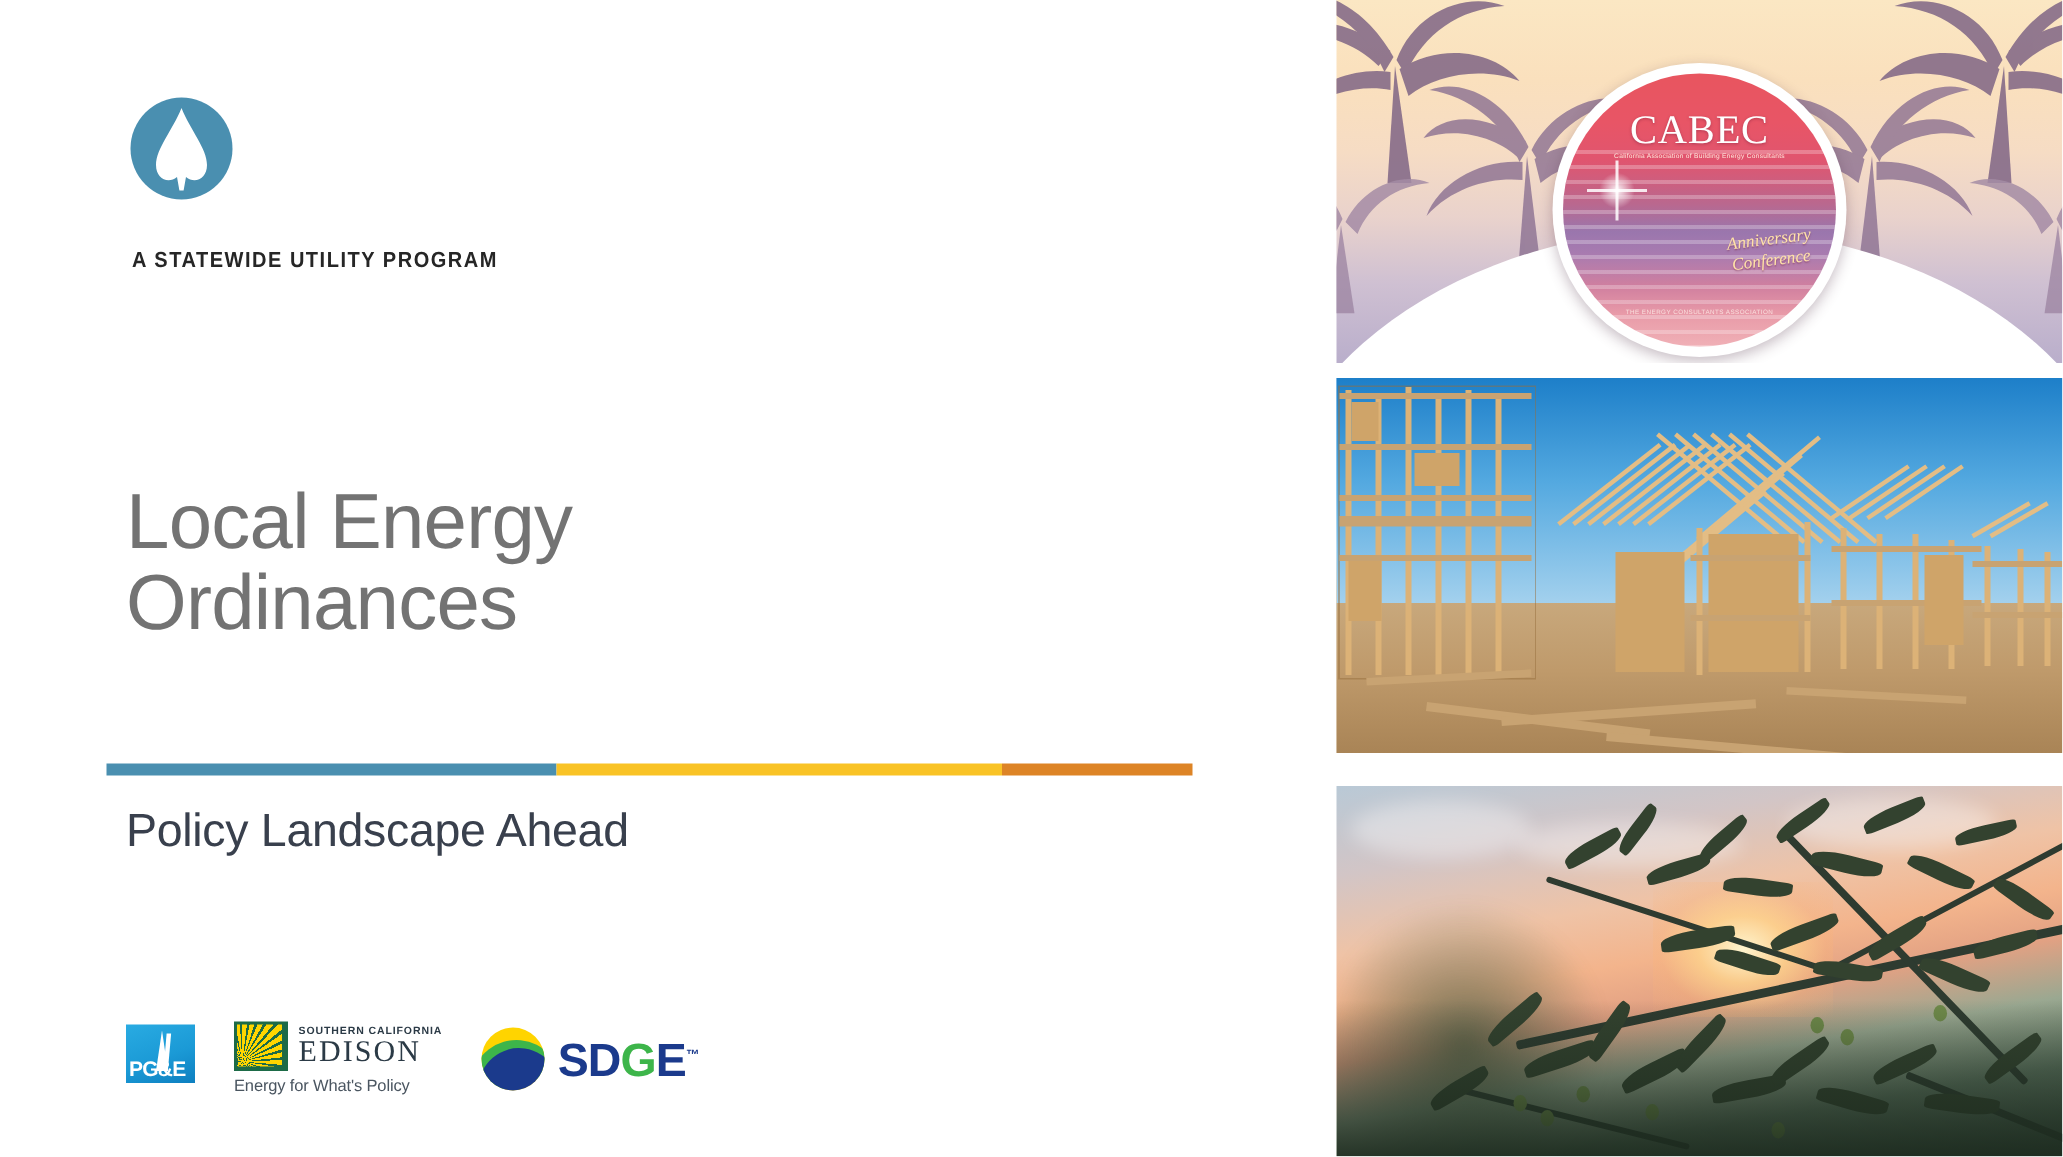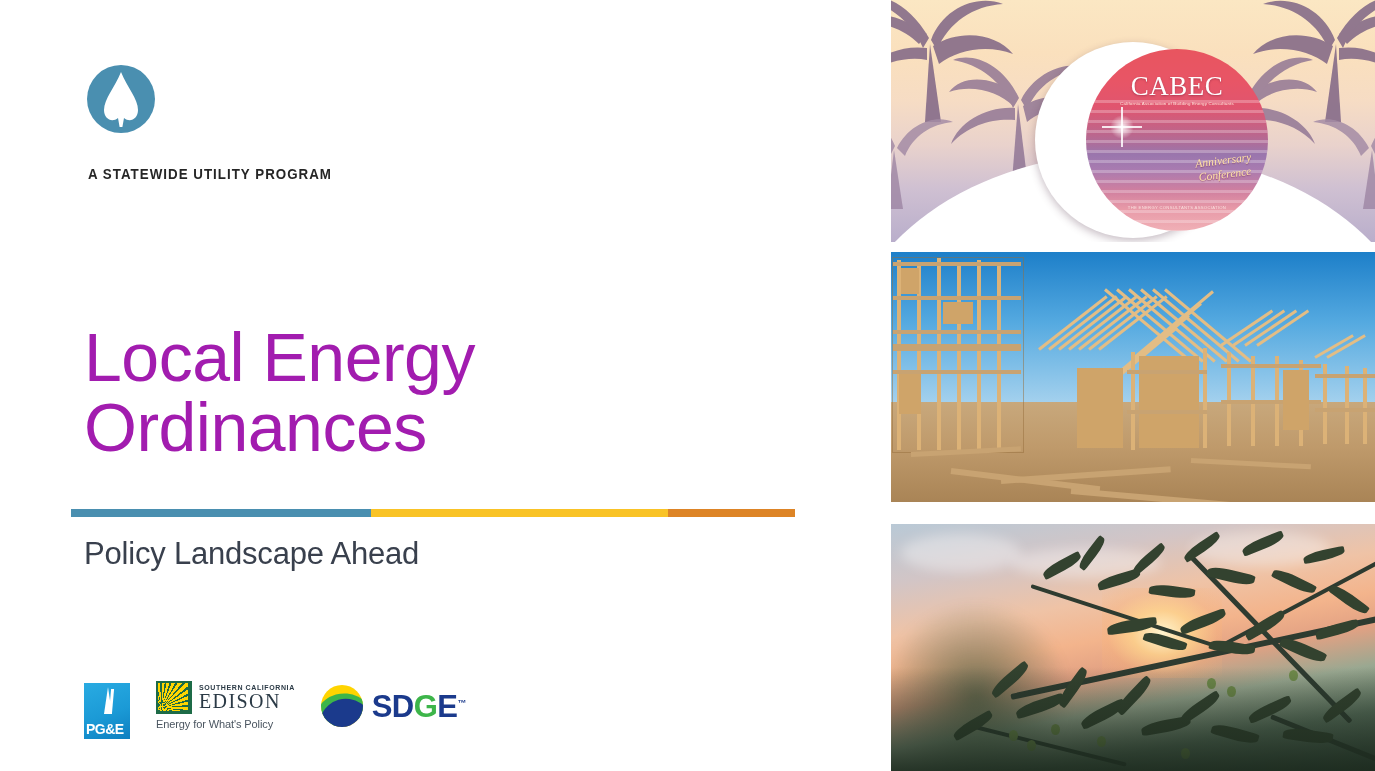--- a/index.html
+++ b/index.html
@@ -97,23 +97,23 @@
 
   
   .title-block {
     position: absolute;
     left: 84px;
     top: 322px;
     width: 760px;
   }
   .slide-title {
     font-family: "Liberation Sans", sans-serif;
-    font-size: 68px;
+    font-size: 52px;
     font-weight: normal;
-    color: #a21caf;
+    color: #737373;
     line-height: 1.03;
     letter-spacing: -0.5px;
     margin: 0;
     white-space: pre-line;
   }
 
   
   .divider {
     position: absolute;
     left: 71px;
@@ -150,21 +150,21 @@
     top: 678px;
     height: 56px;
     display: flex;
     align-items: center;
     gap: 26px;
   }
 
   
   .pge-logo { display: flex; align-items: stretch; height: 46px; }
   .pge-mark {
-    width: 46px; height: 56px;
+    width: 46px; height: 39px;
     background: linear-gradient(160deg, #29abe2 0%, #1b9ad6 55%, #0d7fc0 100%);
     position: relative;
     overflow: hidden;
   }
   .pge-tower {
     position: absolute;
     left: 20px; top: 4px;
     width: 0; height: 0;
     border-left: 4px solid transparent;
     border-right: 4px solid transparent;
@@ -341,21 +341,20 @@
   }
   .cabec-inner {
     width: 100%; height: 100%;
     border-radius: 50%;
     position: relative;
     overflow: hidden;
     background: linear-gradient(180deg,
       #e8555f 0%, #e85566 18%, #e0556f 32%,
       #b9688f 48%, #9a76ad 58%, #a87bb0 66%,
       #d07f9f 78%, #e89aa8 88%, #f0b0b6 100%);
-    margin-left: 44px;
   }
   .cabec-stripes {
     position: absolute;
     left: 0; top: 28%;
     width: 100%; height: 72%;
     background: repeating-linear-gradient(180deg,
       rgba(255,255,255,0.26) 0px, rgba(255,255,255,0.26) 3px,
       rgba(255,255,255,0) 3px, rgba(255,255,255,0) 10px);
   }
   .cabec-sparkle {

